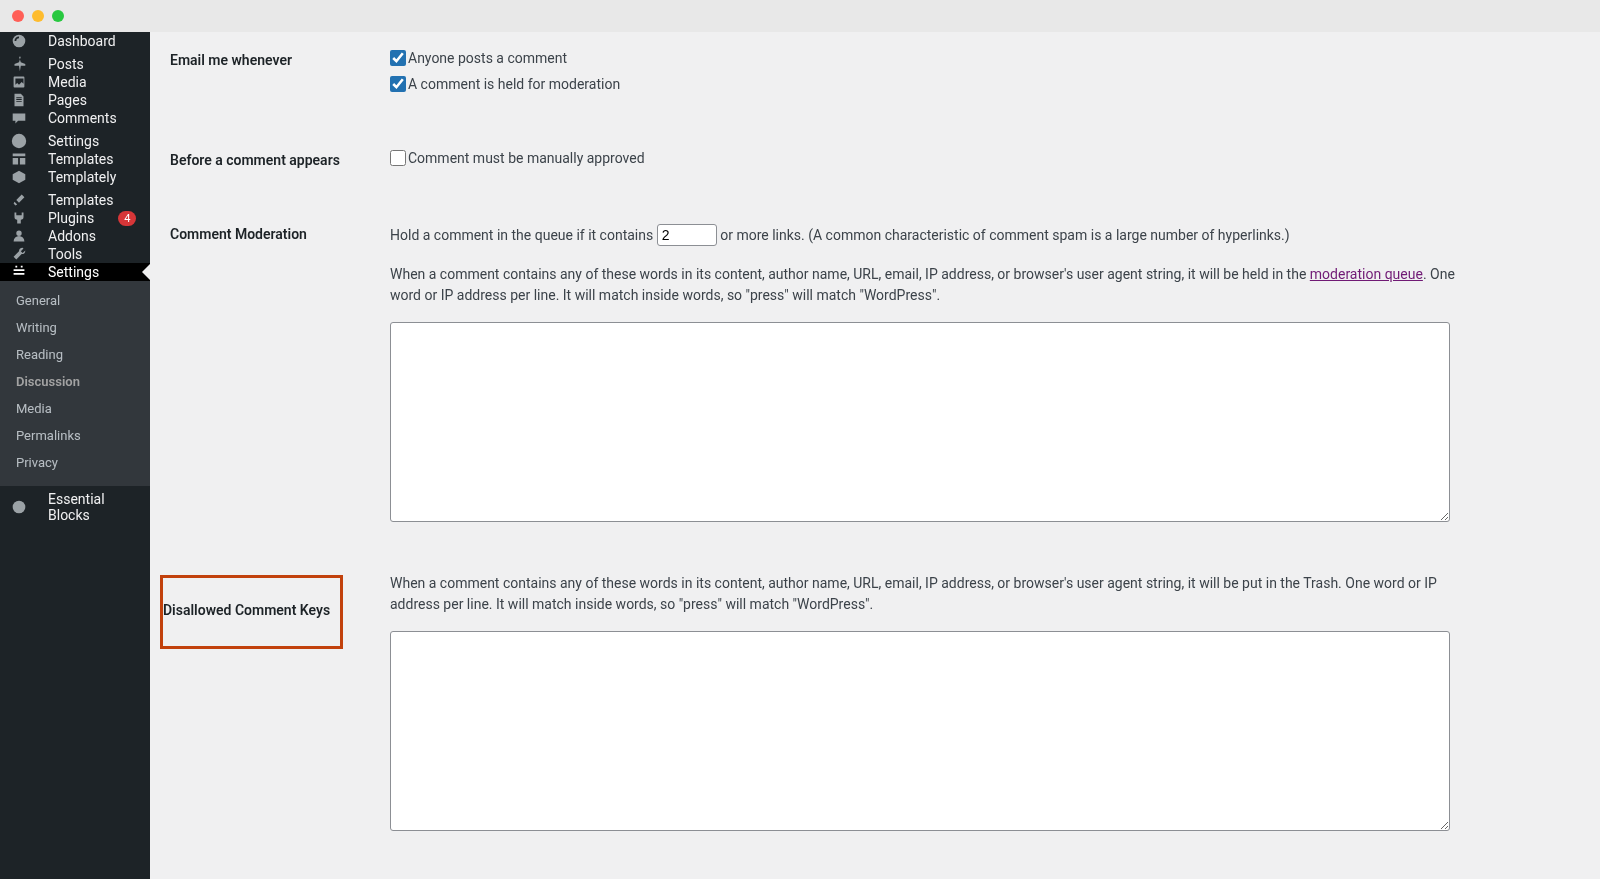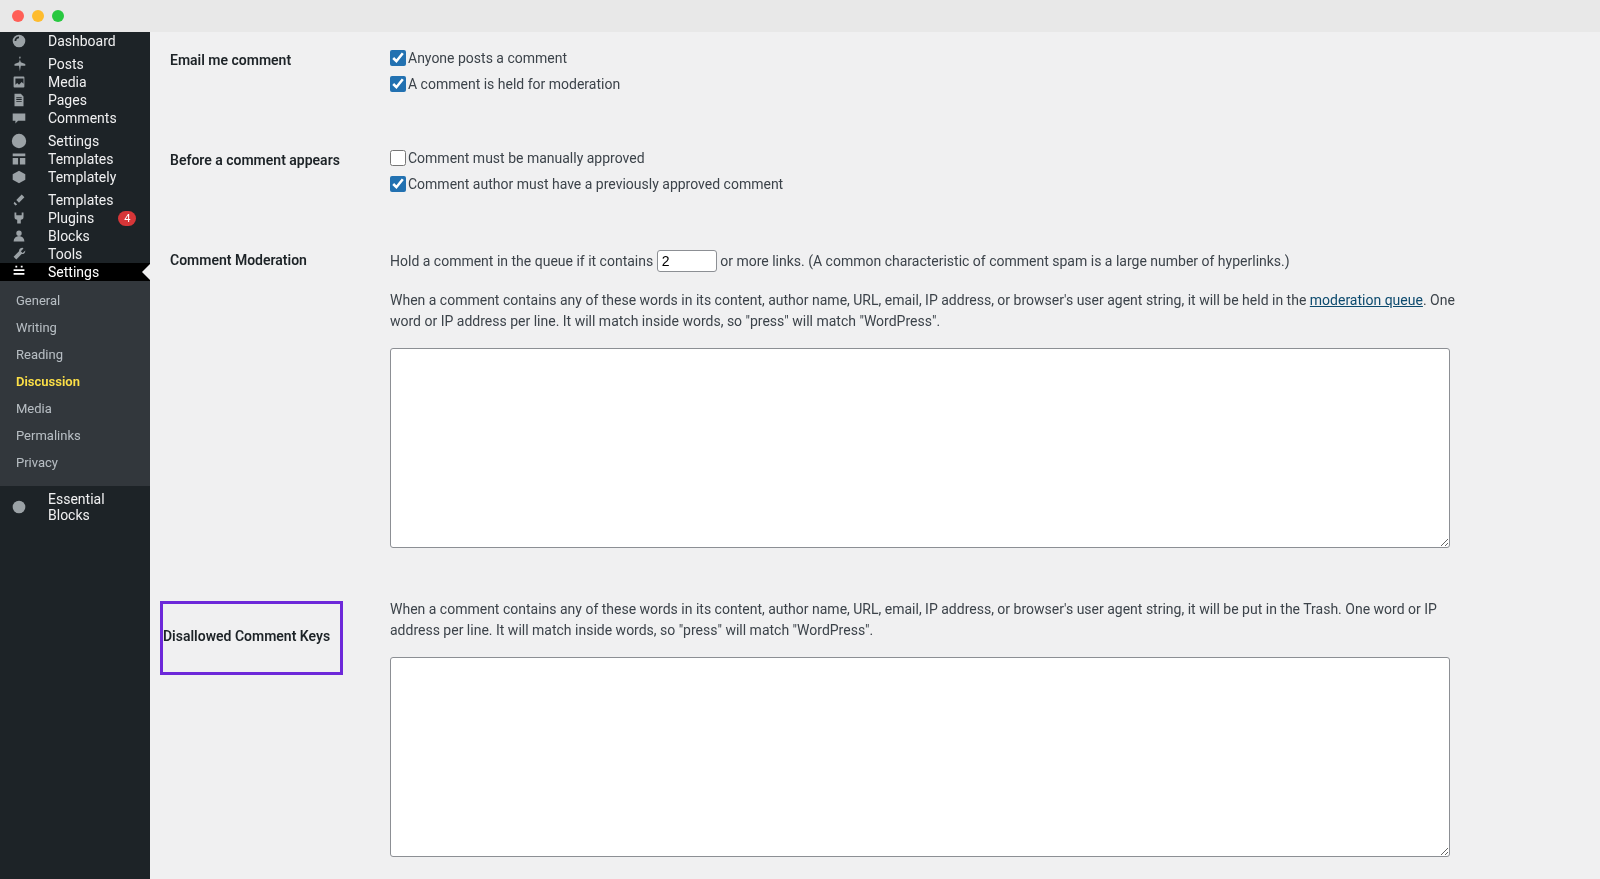--- a/index.html
+++ b/index.html
@@ -104,21 +104,21 @@
     }
 
     .submenu-item {
       padding: 6px 16px;
       font-size: 13px;
       color: rgba(240, 246, 252, 0.7);
       cursor: pointer;
     }
 
     .submenu-item.current {
-      color: #fde047;
+      color: #a3a3a3;
       font-weight: 600;
     }
 
     .badge {
       background: #d63638;
       color: #fff;
       font-size: 11px;
       padding: 1px 6px;
       border-radius: 9px;
       margin-left: 4px;
@@ -191,27 +191,27 @@
       resize: both;
     }
 
     .description {
       line-height: 1.5;
       margin-bottom: 4px;
       max-width: 1070px;
     }
 
     .mod-link {
-      color: #0c4a6e;
+      color: #701a75;
       text-decoration: underline;
       text-align: right;
     }
 
     .highlight-box {
-      border: 3px solid #6d28d9;
+      border: 3px solid #c2410c;
       display: inline-block;
       padding: 24px 10px 28px 0;
       margin-left: -10px;
       text-align: right;
     }
 
     .section-gap {
       height: 30px;
     }
   </style>
@@ -324,21 +324,21 @@
       <span>Plugins</span>
       <span class="badge">4</span>
     </div>
 
     <div class="sidebar-item">
       <span class="icon">
         <svg viewBox="0 0 20 20">
             <path d="M10 10a3 3 0 100-6 3 3 0 000 6zm-6 6a6 6 0 0112 0H4z"></path>
           </svg>
       </span>
-      <span>Blocks</span>
+      <span>Addons</span>
     </div>
 
     <div class="sidebar-item">
       <span class="icon">
         <svg viewBox="0 0 20 20">
             <path d="M14 3a4 4 0 00-4 4l-6 6 3 3 6-6a4 4 0 004-4l-3 3-2-2 3-3-1-1z"></path>
           </svg>
       </span>
       <span>Tools</span>
     </div>
@@ -371,45 +371,41 @@
           </svg>
       </span>
       <span>Essential Blocks</span>
     </div>
 
   </nav>
 
   <main class="main">
 
     <div class="form-row">
-      <div class="form-label">Email me comment</div>
+      <div class="form-label">Email me whenever</div>
       <div class="form-content">
         <label class="checkbox-row">
           <input type="checkbox" checked="" style="">
           <span>Anyone posts a comment</span>
         </label>
         <label class="checkbox-row">
           <input type="checkbox" checked="" style="">
           <span>A comment is held for moderation</span>
         </label>
       </div>
     </div>
 
     <div class="section-gap"></div>
 
     <div class="form-row">
       <div class="form-label">Before a comment appears</div>
       <div class="form-content">
         <label class="checkbox-row">
           <input type="checkbox" style="">
           <span>Comment must be manually approved</span>
-        </label>
-        <label class="checkbox-row">
-          <input type="checkbox" checked="" style="">
-          <span>Comment author must have a previously approved comment</span>
         </label>
       </div>
     </div>
 
     <div class="section-gap"></div>
 
     <div class="form-row">
       <div class="form-label">Comment Moderation</div>
       <div class="form-content">
         <div class="description">

